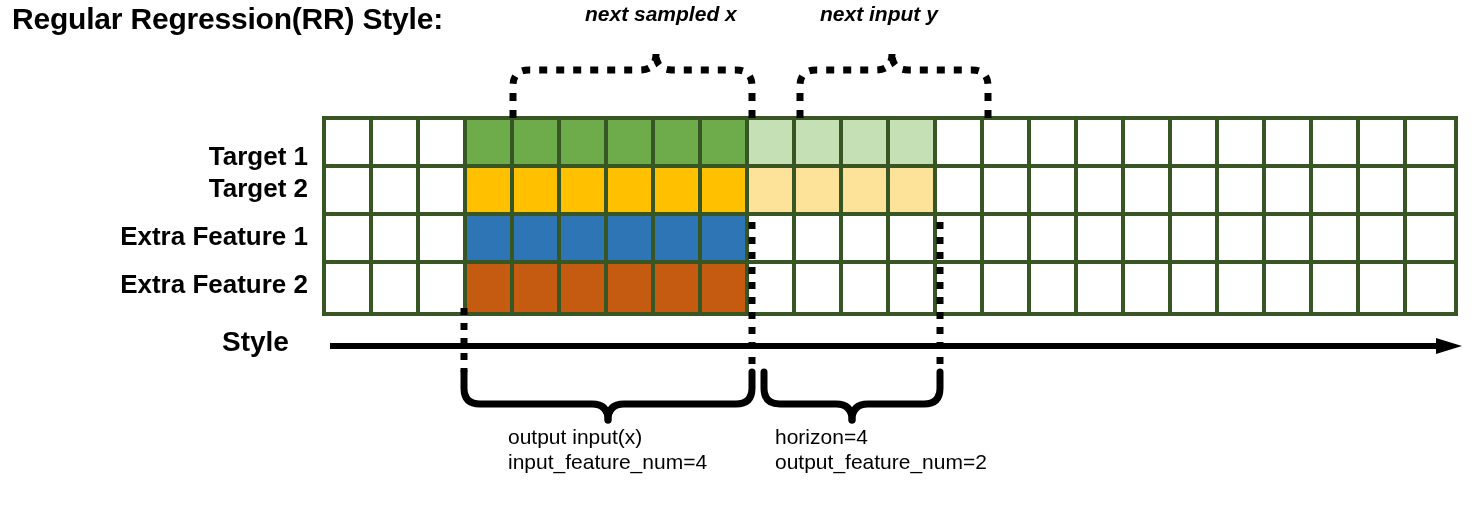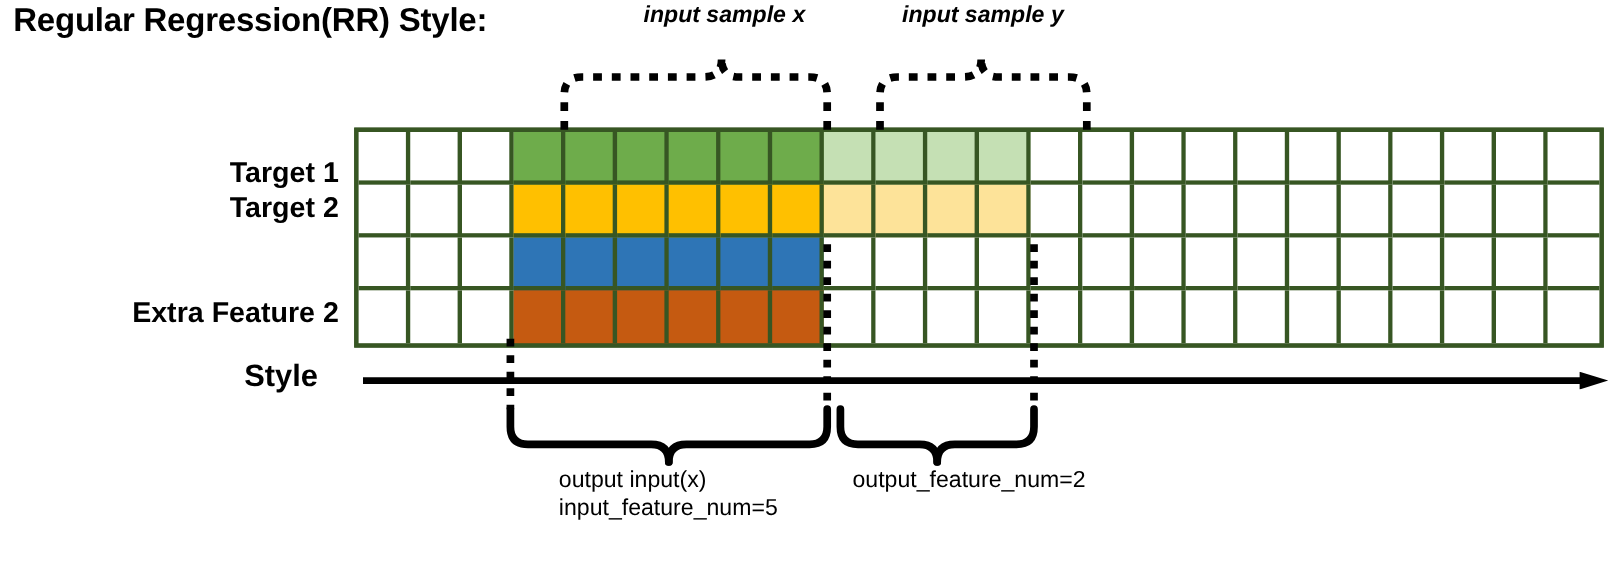--- a/index.html
+++ b/index.html
@@ -127,20 +127,21 @@
   .bottom-block div { display: block; }
 </style>
 </head>
 <body>
 
 <div id="title">Regular Regression(RR) Style:</div>
 
 <div id="row-labels">
   <div class="row-label r0">Target 1</div>
   <div class="row-label r1">Target 2</div>
+  <div class="row-label r2">Extra Feature 1</div>
   <div class="row-label r3">Extra Feature 2</div>
 </div>
 
 <div id="grid">
     <div class="grid-row">
       <div class="cell" style="background: rgb(255, 255, 255);"></div>
       <div class="cell" style="background: rgb(255, 255, 255);"></div>
       <div class="cell" style="background: rgb(255, 255, 255);"></div>
       <div class="cell" style="background: rgb(110, 172, 75);"></div>
       <div class="cell" style="background: rgb(110, 172, 75);"></div>
@@ -273,22 +274,23 @@
     <path d="M 464,372 L 464,388 Q 464,404 480,404 L 592,404 Q 608,404 608,420"></path>
     <path d="M 752,372 L 752,388 Q 752,404 736,404 L 624,404 Q 608,404 608,420"></path>
   </g>
 
   <g stroke="#000000" stroke-width="7" stroke-linecap="round" fill="none">
     <path d="M 764,372 L 764,388 Q 764,404 780,404 L 836,404 Q 852,404 852,420"></path>
     <path d="M 940,372 L 940,388 Q 940,404 924,404 L 868,404 Q 852,404 852,420"></path>
   </g>
 </svg>
 
-<div class="top-label" id="label-next-x">input sample x</div>
-<div class="top-label" id="label-next-y">input sample y</div>
+<div class="top-label" id="label-next-x">next sampled x</div>
+<div class="top-label" id="label-next-y">next input y</div>
 
 <div class="bottom-block" id="block-input">
   <div>output input(x)</div>
-  <div>input_feature_num=5</div>
+  <div>input_feature_num=4</div>
 </div>
 <div class="bottom-block" id="block-output">
+  <div>horizon=4</div>
   <div>output_feature_num=2</div>
 </div>
 
 </body></html>

